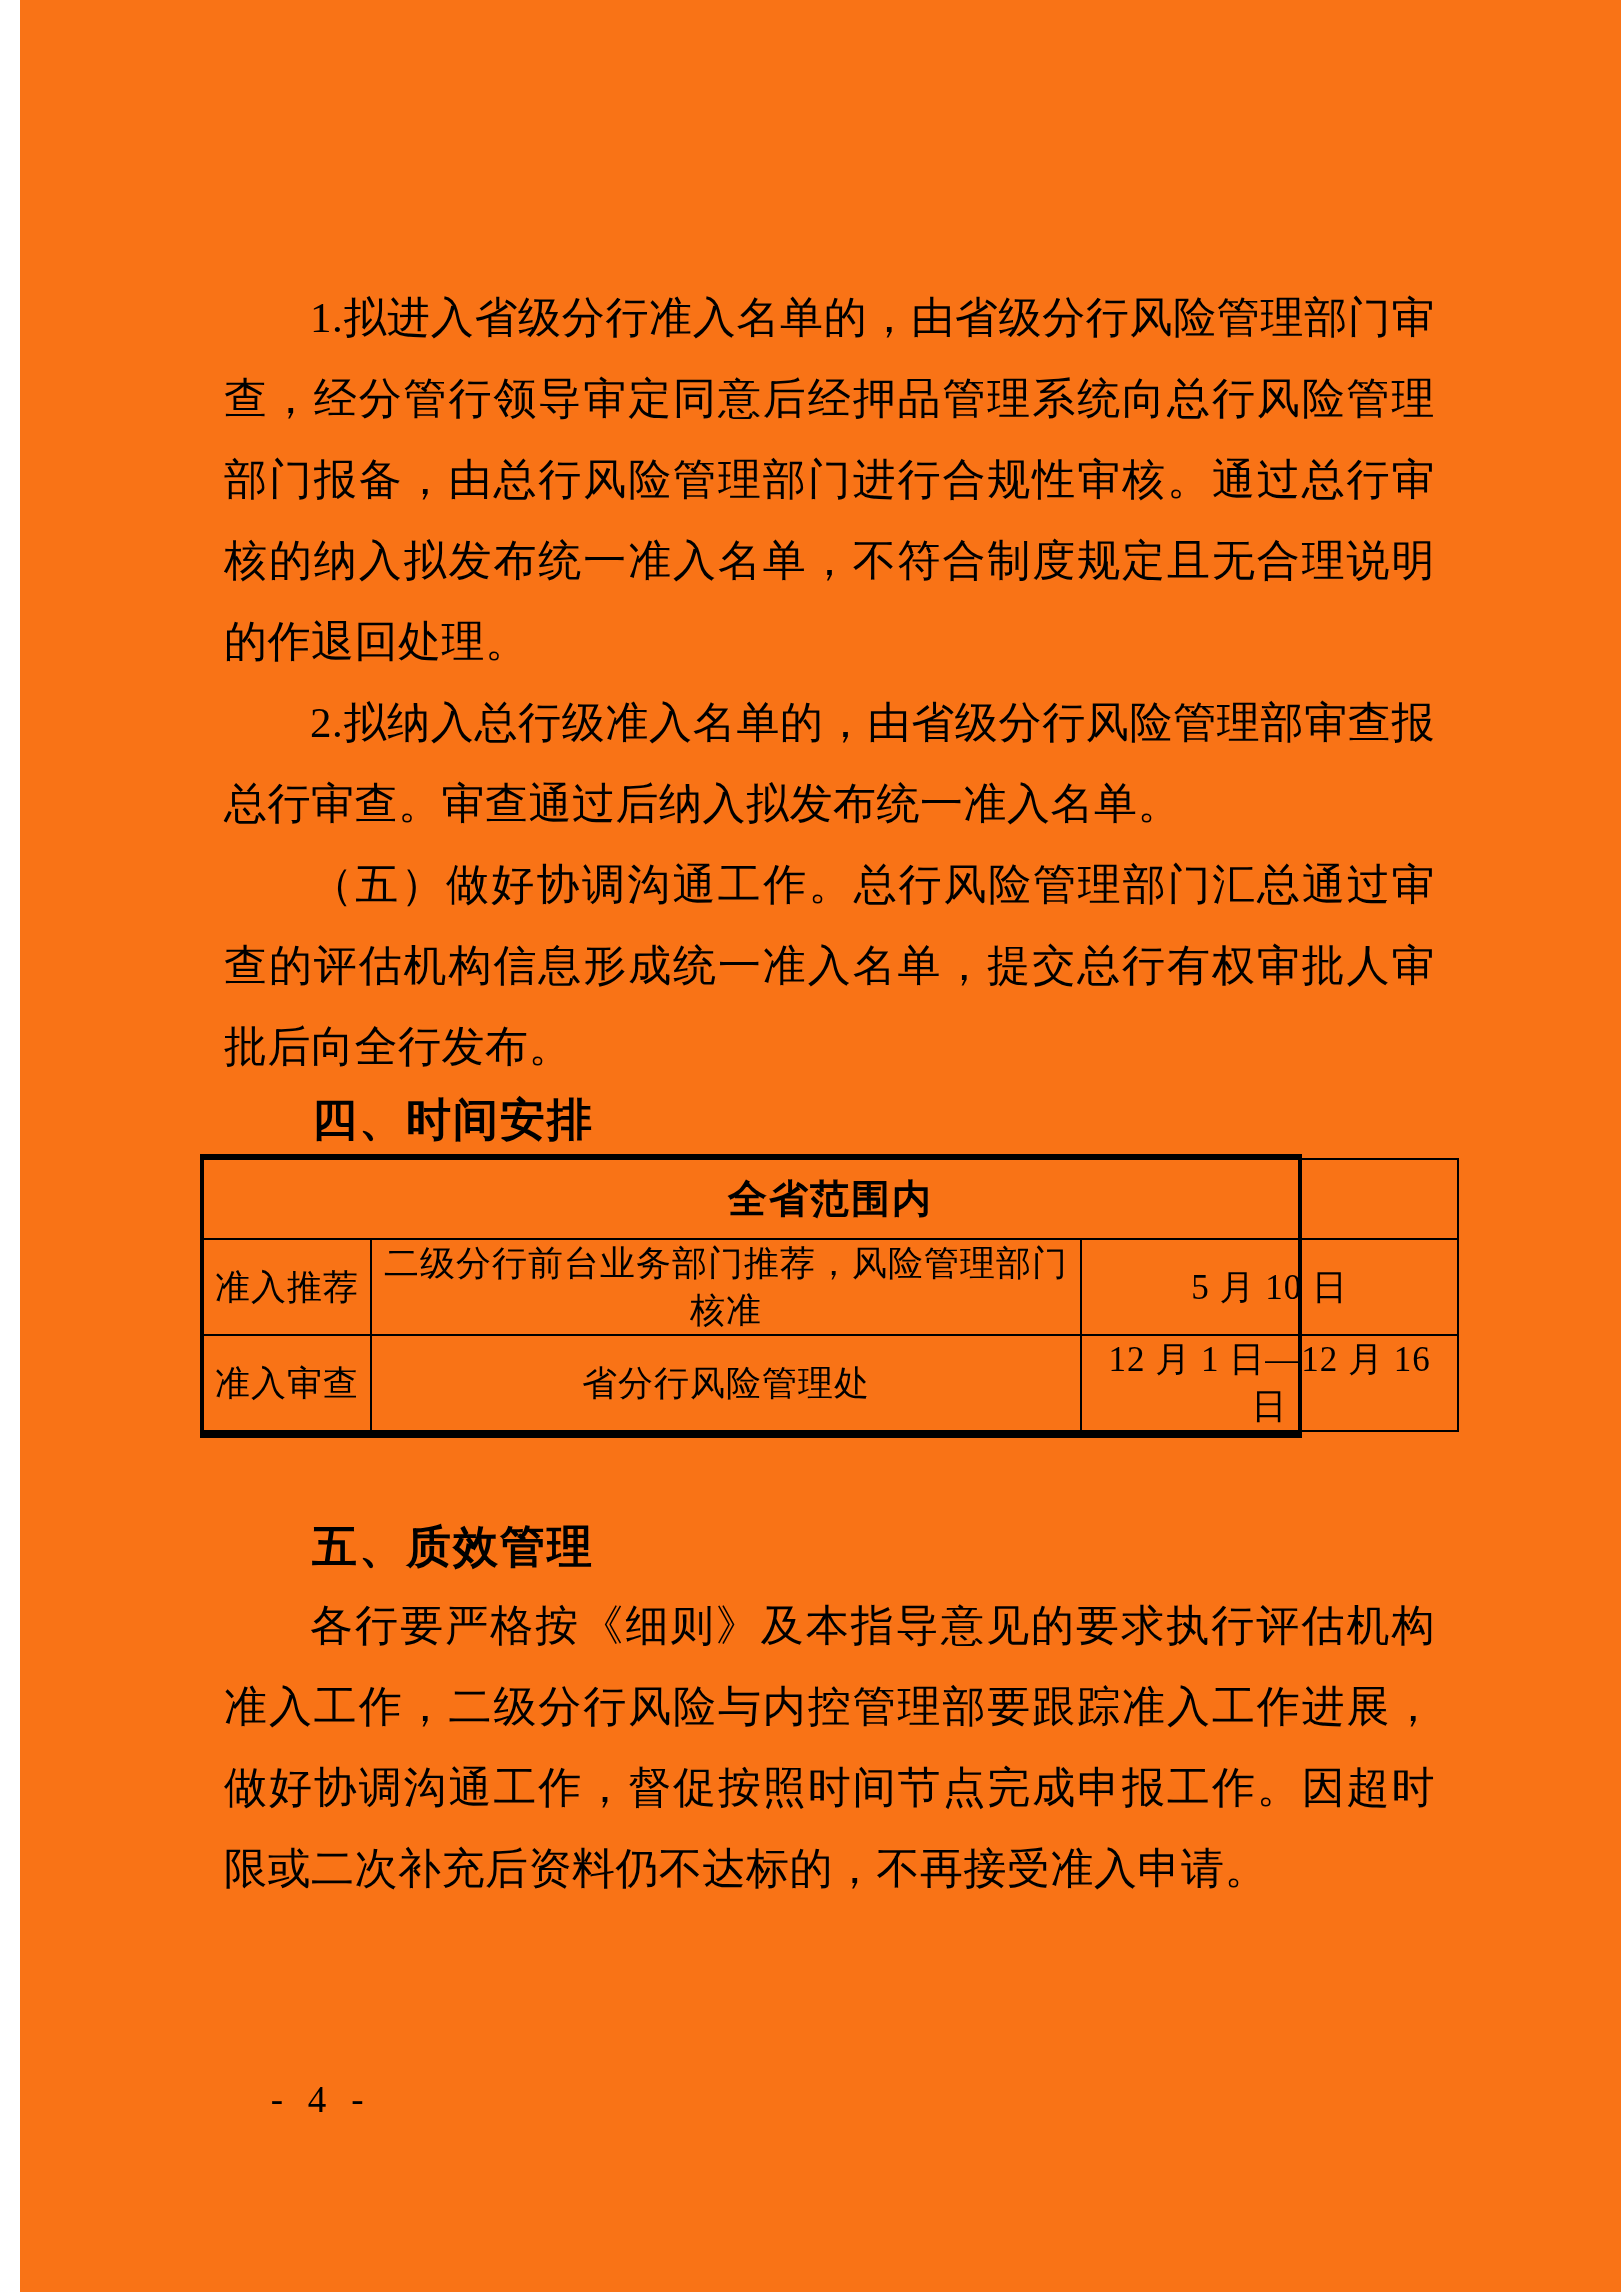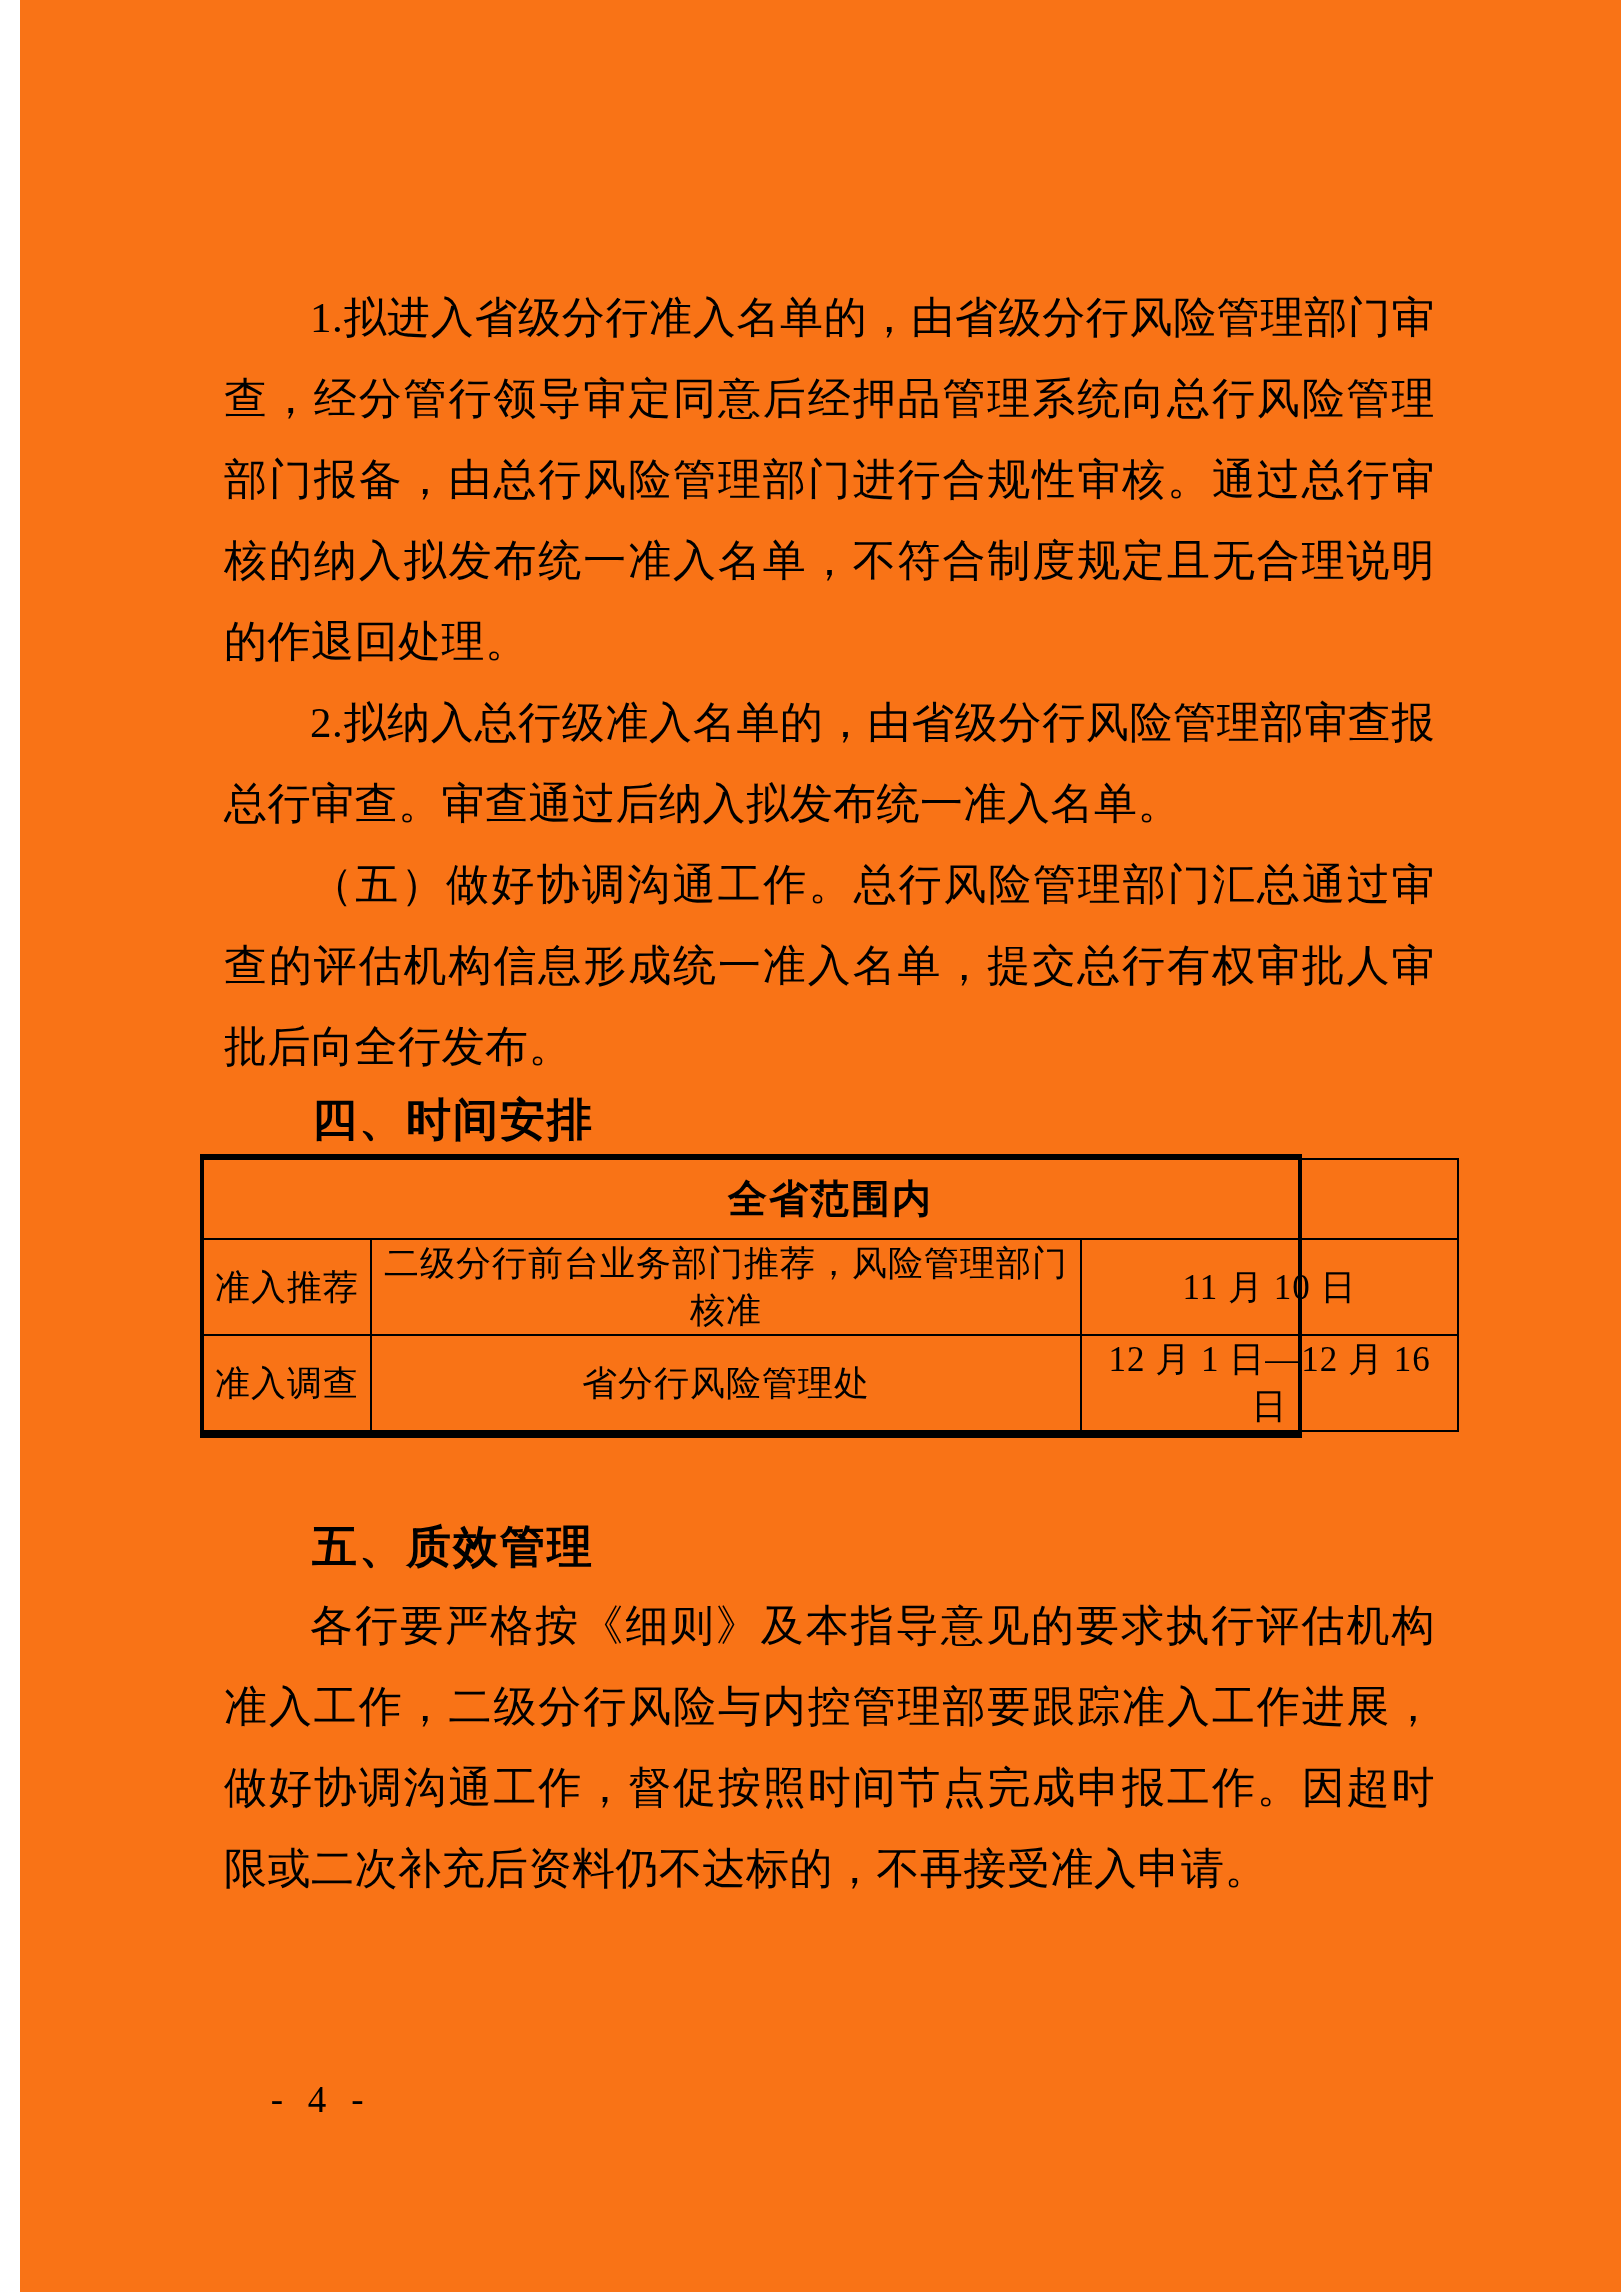--- a/index.html
+++ b/index.html
@@ -129,24 +129,24 @@
         <col class="col-exec">
         <col class="col-date">
       </colgroup>
       <tbody>
         <tr>
           <td colspan="3" class="th-span">全省范围内</td>
         </tr>
         <tr class="data-row">
           <td>准入推荐</td>
           <td>二级分行前台业务部门推荐，风险管理部门核准</td>
-          <td>11 月 10 日</td>
+          <td>5 月 10 日</td>
         </tr>
         <tr class="data-row">
-          <td>准入调查</td>
+          <td>准入审查</td>
           <td>省分行风险管理处</td>
           <td>12 月 1 日—12 月 16 日</td>
         </tr>
       </tbody>
     </table>
   </div>
 
   <h2 class="heading" id="heading-5">五、质效管理</h2>
 
   <div id="para-5">

